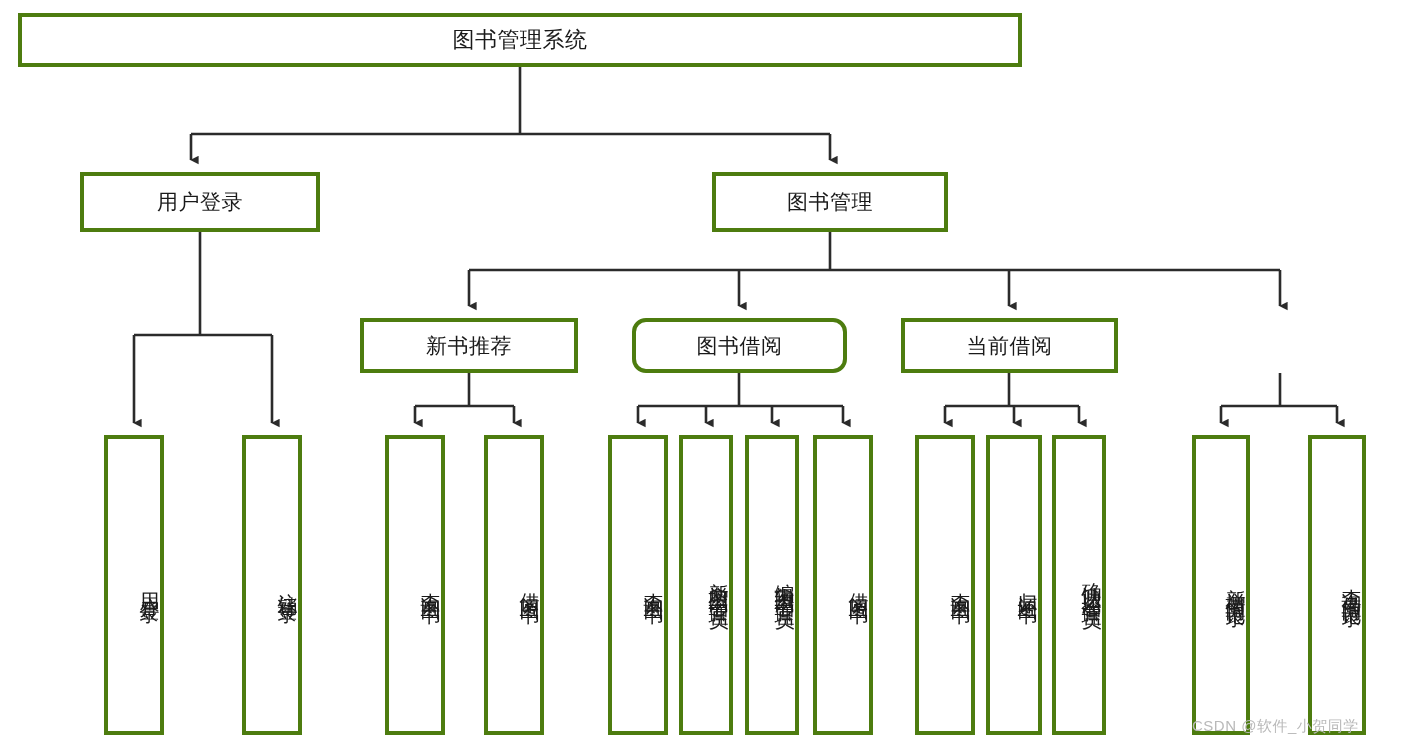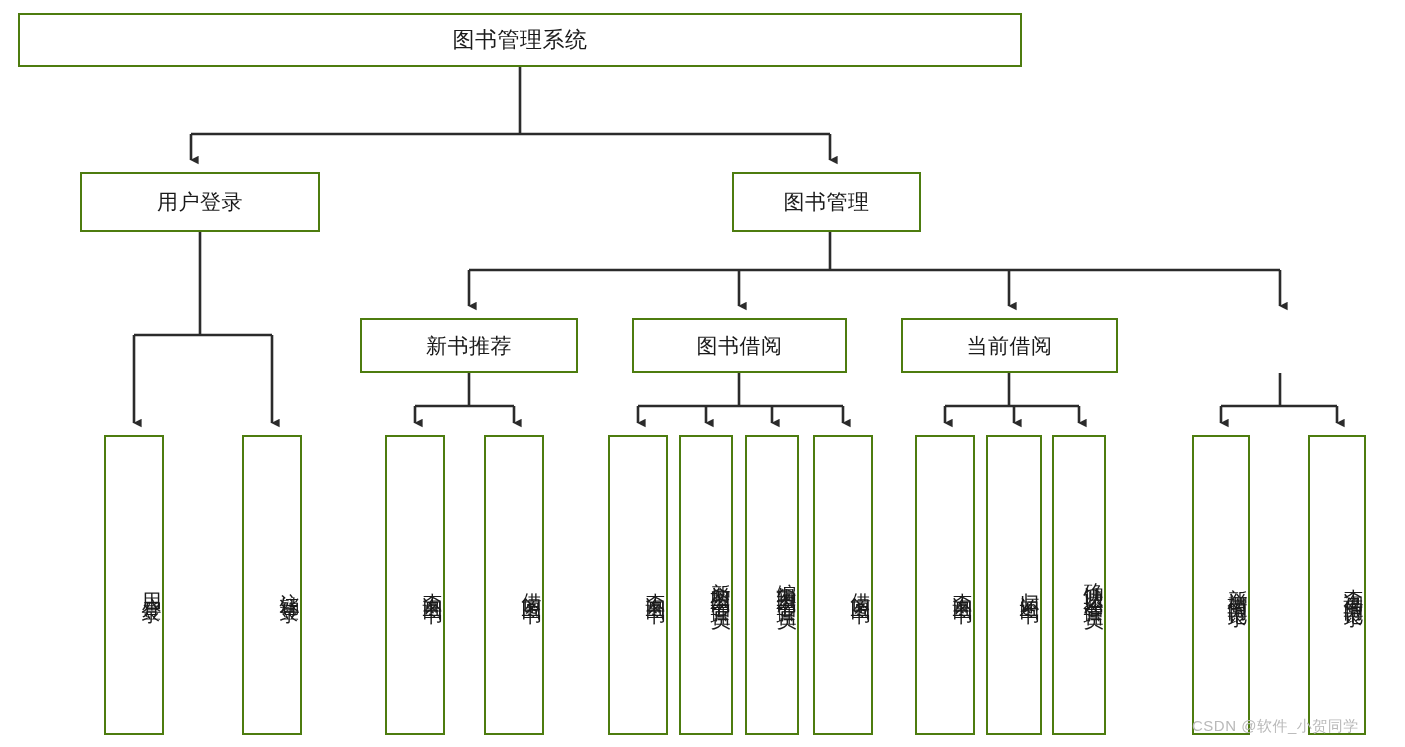--- a/index.html
+++ b/index.html
@@ -20,21 +20,21 @@
     position: absolute;
     left: 0;
     top: 0;
     width: 1405px;
     height: 747px;
     pointer-events: none;
   }
   .node {
     position: absolute;
     box-sizing: border-box;
-    border: 2px solid #4d7c0f;
+    border: 4px solid #4d7c0f;
     background: #ffffff;
     display: flex;
     align-items: center;
     justify-content: center;
     color: #1a1a1a;
     letter-spacing: 0.5px;
   }
   .node.h {
     
     font-size: 21px;
@@ -126,28 +126,28 @@
     </g>
   </svg>
 
   <div class="node h root" style="left:18px; top:13px; width:1004px; height:54px;">
     <span>图书管理系统</span>
   </div>
 
   <div class="node h" style="left:80px; top:172px; width:240px; height:60px;">
     <span>用户登录</span>
   </div>
-  <div class="node h" style="left:732px; top:172px; width:189px; height:60px;">
+  <div class="node h" style="left:712px; top:172px; width:236px; height:60px;">
     <span>图书管理</span>
   </div>
 
   <div class="node h" style="left:360px; top:318px; width:218px; height:55px;">
     <span>新书推荐</span>
   </div>
-  <div class="node h" style="left:632px; top:318px; width:215px; height:55px;">
+  <div class="node h" style="left:632px; top:318px; width:215px; height:55px;border-radius:14px;">
     <span>图书借阅</span>
   </div>
   <div class="node h" style="left:901px; top:318px; width:217px; height:55px;">
     <span>当前借阅</span>
   </div>
 
   <div class="node v" style="left:104px; top:435px; width:60px; height:300px;">
     <span class="vlabel">用户登录</span>
   </div>
   <div class="node v" style="left:242px; top:435px; width:60px; height:300px;">

